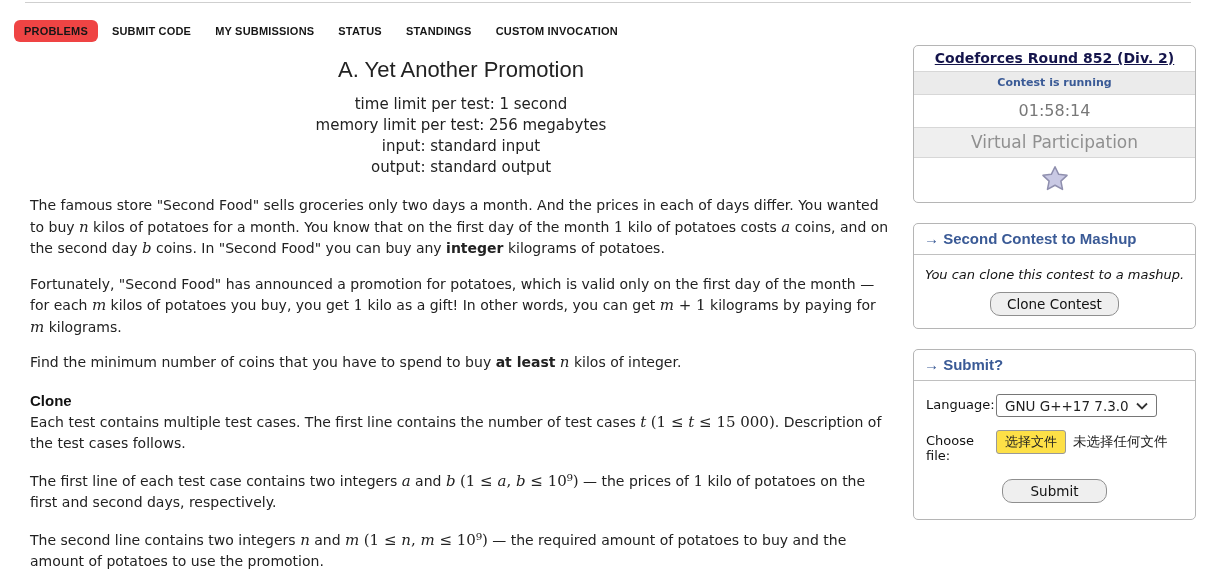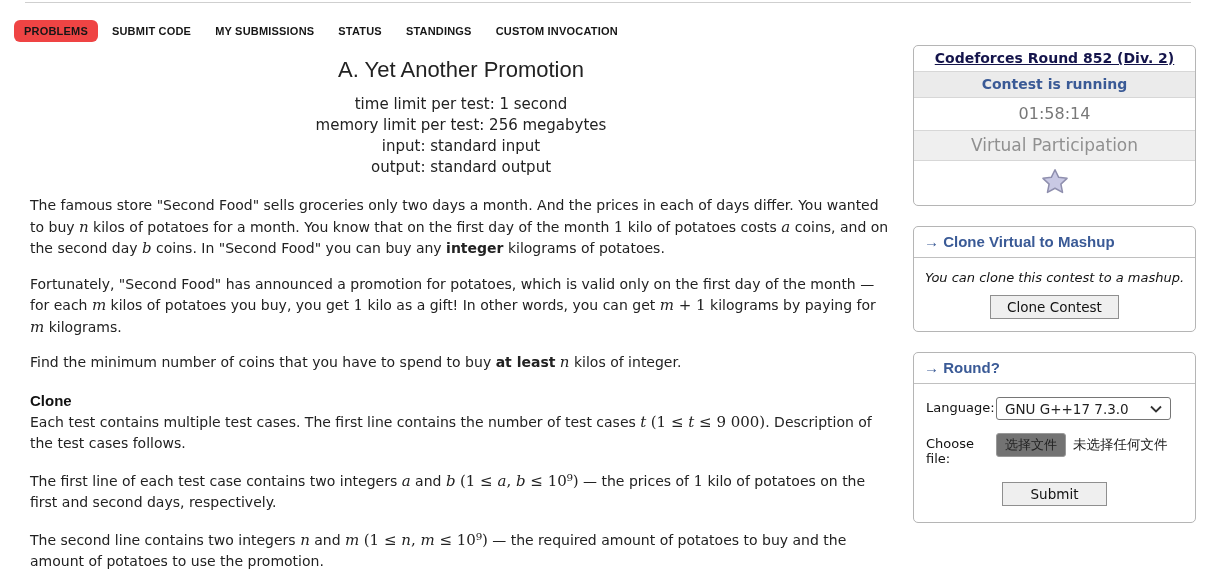--- a/index.html
+++ b/index.html
@@ -31,43 +31,43 @@
   .b  { font-weight:700; }
 
   
   #sidebar { position:absolute; left:913px; top:45px; width:283px; }
   .box { border:1px solid #b5b5b5; border-radius:5px; background:#fff; overflow:hidden; }
   .box + .box { margin-top:20px; }
   .crow { text-align:center; border-bottom:1px solid #d7d7d7; }
   .crow:last-child { border-bottom:none; }
   .contest-name { padding:4px 6px 5px; font-size:14px; font-weight:700; }
   .contest-name a { color:#14144b; text-decoration:underline; cursor:pointer; }
-  .contest-running { background:#ebebeb; color:#3a5a96; font-weight:700; font-size:14px; padding:4px 0 5px; }
+  .contest-running { background:#ebebeb; color:#3a5a96; font-weight:700; font-size:11px; padding:4px 0 5px; }
   .contest-timer { font-size:16px; color:#787878; padding:6px 0 7px; }
   .contest-virtual { background:#efefef; color:#909090; font-size:17px; padding:4px 0 5px; }
   .contest-star { padding:7px 0 6px; }
   .contest-star svg { cursor:pointer; }
 
   .box-head { padding:6px 10px 7px; font-size:15px; font-weight:700; color:#3a5a96;
               border-bottom:1px solid #c0c0c0; font-family:"Liberation Sans",sans-serif; }
   .clone-body { text-align:center; padding:12px 8px 12px; }
   .clone-text { font-size:13px; color:#111;font-style:italic; }
-  .btn { display:inline-block; background:#efefef; border:1px solid #8f8f8f; border-radius:0;
+  .btn { display:inline-block; background:#efefef; border:1px solid #8f8f8f; border-radius:10px;
          font-size:13.5px; color:#111; padding:3px 16px; cursor:pointer;
          font-family:"DejaVu Sans","Liberation Sans",sans-serif; }
   .clone-btn { margin-top:10px; }
 
   .submit-form { padding:13px 12px 16px; }
   .form-row { display:flex; align-items:flex-start; margin-bottom:13px; }
   .form-label { width:70px; flex:none; font-size:13px; color:#111; padding-top:3px; }
-  .select { display:flex; align-items:center; justify-content:space-between; width:175px; height:23px;
+  .select { display:flex; align-items:center; justify-content:space-between; width:161px; height:23px;
             border:1px solid #767676; border-radius:3px; background:#fff; padding:0 8px;
             font-size:13.5px; cursor:pointer; }
   .file-ctl { display:flex; align-items:center; }
-  .file-btn { background:#737373; border:1px solid #999; border-radius:3px; padding:2px 8px;
+  .file-btn { background:#fde047; border:1px solid #999; border-radius:3px; padding:2px 8px;
               font-size:13px; cursor:pointer; white-space:nowrap; }
   .file-status { font-size:13.5px; margin-left:7px; white-space:nowrap; }
   .submit-row { text-align:center; margin-top:16px; }
   .submit-btn { padding:3px 28px; }
 </style>
 </head>
 <body>
 
 <div class="top-rule"></div>
 
@@ -90,21 +90,21 @@
   </div>
 
   <div class="statement">
     <p><span>The famous store "Second Food" sells groceries only two days a month. And the prices in each of days differ. You wanted to buy </span><span class="m">n</span><span> kilos of potatoes for a month. You know that on the first day of the month </span><span class="mn">1</span><span> kilo of potatoes costs </span><span class="m">a</span><span> coins, and on the second day </span><span class="m">b</span><span> coins. In "Second Food" you can buy any </span><span class="b">integer</span><span> kilograms of potatoes.</span></p>
     <p><span>Fortunately, "Second Food" has announced a promotion for potatoes, which is valid only on the first day of the month — for each </span><span class="m">m</span><span> kilos of potatoes you buy, you get </span><span class="mn">1</span><span> kilo as a gift! In other words, you can get </span><span class="m">m</span><span class="mn"> + 1</span><span> kilograms by paying for </span><span class="m">m</span><span> kilograms.</span></p>
     <p><span>Find the minimum number of coins that you have to spend to buy </span><span class="b">at least</span><span> </span><span class="m">n</span><span> kilos of integer.</span></p>
   </div>
 
   <div class="sec">
     <div class="section-title">Clone</div>
-    <p><span>Each test contains multiple test cases. The first line contains the number of test cases </span><span class="m">t</span><span> </span><span class="mn">(1 ≤ </span><span class="m">t</span><span class="mn"> ≤ 9 000)</span><span>. Description of the test cases follows.</span></p>
+    <p><span>Each test contains multiple test cases. The first line contains the number of test cases </span><span class="m">t</span><span> </span><span class="mn">(1 ≤ </span><span class="m">t</span><span class="mn"> ≤ 15 000)</span><span>. Description of the test cases follows.</span></p>
     <p><span>The first line of each test case contains two integers </span><span class="m">a</span><span> and </span><span class="m">b</span><span> </span><span class="mn">(1 ≤ </span><span class="m">a</span><span class="mn">, </span><span class="m">b</span><span class="mn"> ≤ 10⁹)</span><span> — the prices of </span><span class="mn">1</span><span> kilo of potatoes on the first and second days, respectively.</span></p>
     <p><span>The second line contains two integers </span><span class="m">n</span><span> and </span><span class="m">m</span><span> </span><span class="mn">(1 ≤ </span><span class="m">n</span><span class="mn">, </span><span class="m">m</span><span class="mn"> ≤ 10⁹)</span><span> — the required amount of potatoes to buy and the amount of potatoes to use the promotion.</span></p>
   </div>
 
 </div>
 
 <div id="sidebar">
 
   <div class="box">
     <div class="crow contest-name">
@@ -114,29 +114,29 @@
     <div class="crow contest-timer">01:58:14</div>
     <div class="crow contest-virtual">Virtual Participation</div>
     <div class="crow contest-star">
       <svg width="28" height="27" viewBox="0 0 24 23">
         <path d="M12 1.4l3.15 6.55 7.15.85-5.25 4.95 1.4 7.1L12 17.3l-6.45 3.55 1.4-7.1L1.7 8.8l7.15-.85z" fill="#c9c9e4" stroke="#8f8fae" stroke-width="1.3" stroke-linejoin="round"></path>
       </svg>
     </div>
   </div>
 
   <div class="box">
-    <div class="box-head">→ Clone Virtual to Mashup</div>
+    <div class="box-head">→ Second Contest to Mashup</div>
     <div class="clone-body">
       <div class="clone-text">You can clone this contest to a mashup.</div>
       <div class="btn clone-btn">Clone Contest</div>
     </div>
   </div>
 
   <div class="box">
-    <div class="box-head">→ Round?</div>
+    <div class="box-head">→ Submit?</div>
     <div class="submit-form">
       <div class="form-row">
         <div class="form-label">Language:</div>
         <div class="select">
           <span>GNU G++17 7.3.0</span>
           <svg width="12" height="8" viewBox="0 0 12 8">
             <path d="M1 1.5l5 5 5-5" fill="none" stroke="#333" stroke-width="1.8"></path>
           </svg>
         </div>
       </div>

